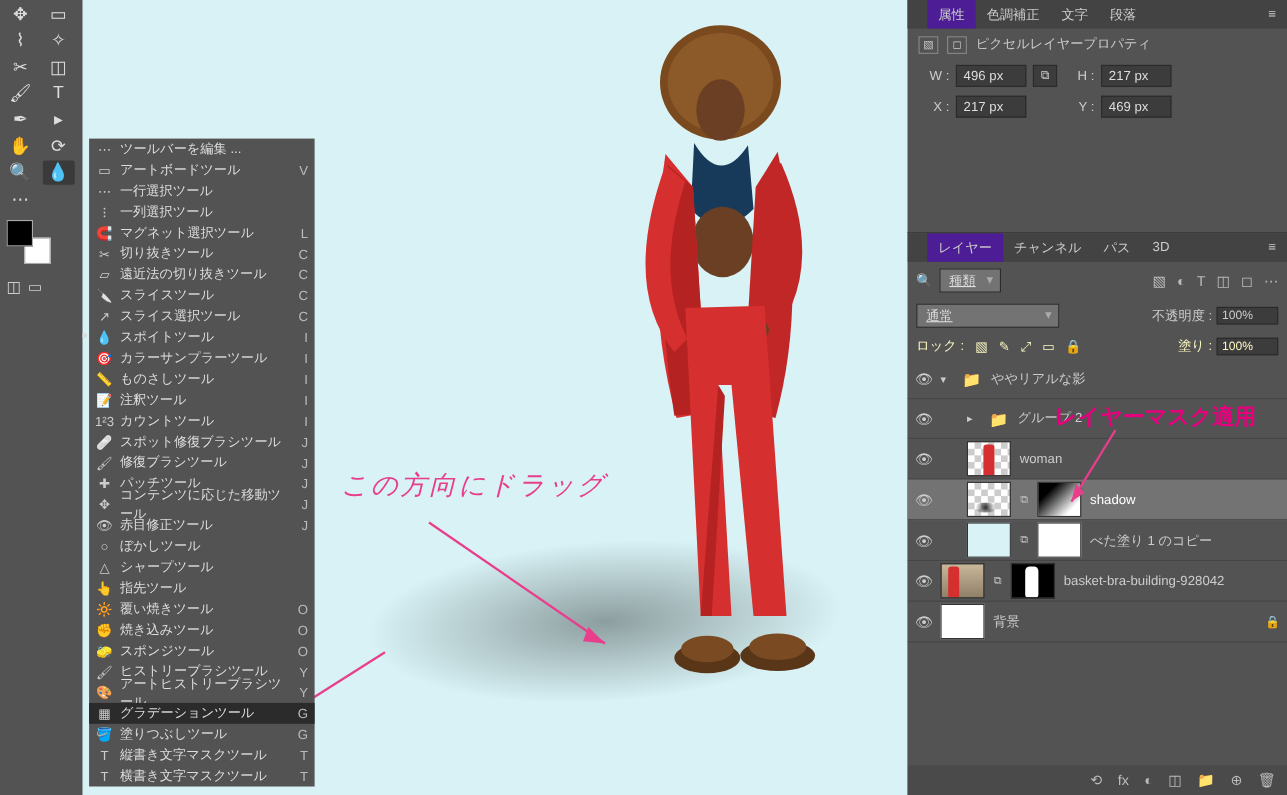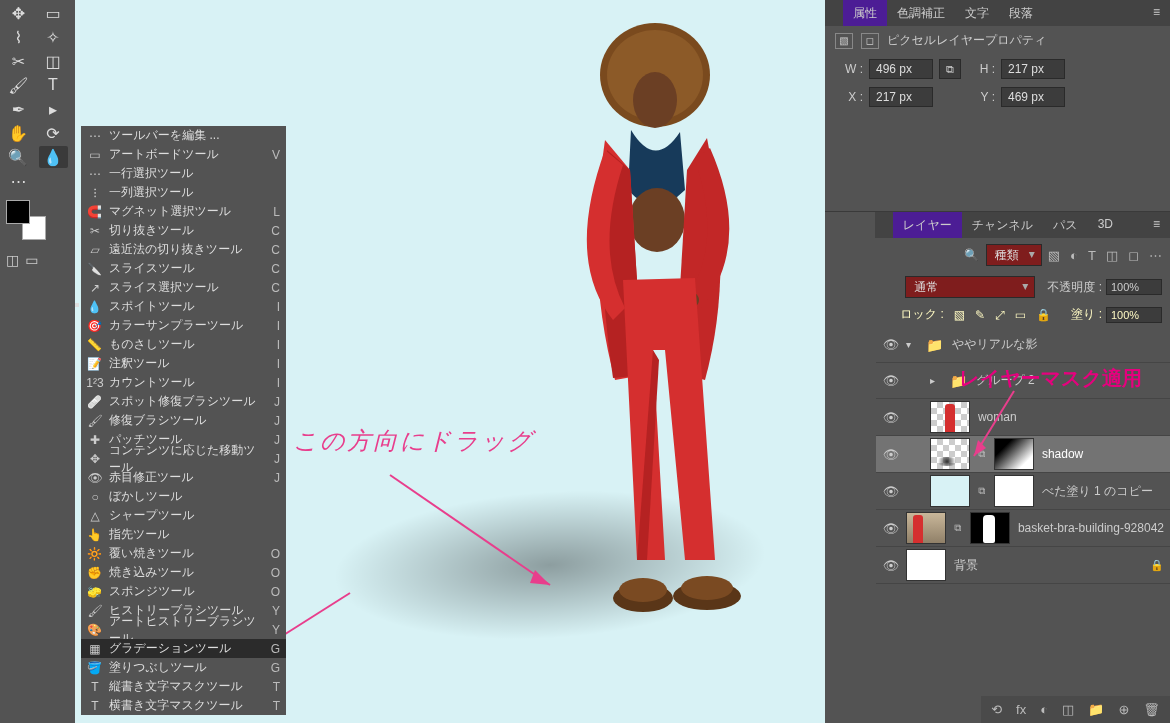--- a/index.html
+++ b/index.html
@@ -41,23 +41,23 @@
 .panel-row { display:flex; align-items:center; padding:6px 10px; gap:8px; }
 .panel-ic { width:18px; height:16px; border:1px solid #888; display:flex; align-items:center; justify-content:center; font-size:10px;}
 .dim-row { display:flex; align-items:center; gap:6px; padding:4px 10px; }
 .dim-lab { width:28px; text-align:right; }
 .dim-box { background:#3c3c3c; border:1px solid #2a2a2a; color:#ddd; padding:2px 6px; width:64px; font-size:12px; }
 .link-ic { width:22px; height:20px; background:#3c3c3c; border:1px solid #2a2a2a; display:flex; align-items:center; justify-content:center; font-size:11px; }
 .spacer { flex:1; }
 .hr { height:1px; background:#3a3a3a; }
 
 
-.layers { flex:1; display:flex; flex-direction:column; overflow:hidden;align-items:flex-end; }
+.layers { flex:1; display:flex; flex-direction:column; overflow:hidden; }
 .lay-top { display:flex; align-items:center; gap:6px; padding:6px 8px; }
-.lay-sel { background:#7f1d1d; border:1px solid #2a2a2a; color:#ddd; padding:2px 22px 2px 8px; height:22px; font-size:12px; position:relative;}
+.lay-sel { background:#737373; border:1px solid #2a2a2a; color:#ddd; padding:2px 22px 2px 8px; height:22px; font-size:12px; position:relative;text-decoration:underline;}
 .lay-sel:after{content:"▾"; position:absolute; right:6px; top:2px; color:#aaa;}
 .lay-icrow { display:flex; gap:10px; margin-left:auto; color:#bbb; font-size:13px;}
 .lay-row2 { display:flex; align-items:center; gap:6px; padding:4px 8px; }
 .lay-field { display:flex; align-items:center; gap:4px; }
 .lay-num { background:#3c3c3c; border:1px solid #2a2a2a; padding:1px 4px; width:44px; font-size:11px; }
 .lay-num.long{width:56px;}
 .lock-row { display:flex; align-items:center; gap:10px; padding:4px 8px; color:#fef9c3; }
 .lock-row .icos{ display:flex; gap:10px; font-size:12px;}
 .layers-list { flex:1; overflow:auto; background:#535353; }
 .layer { display:flex; align-items:center; min-height:36px; border-bottom:1px solid #454545; padding:2px 6px 2px 6px; gap:6px; }
@@ -115,21 +115,21 @@
       <path d="M88 260 L102 540 L130 540 L118 330 L130 330 L150 540 L180 540 L160 258 Z" fill="#d52f2f"></path>
       <path d="M118 330 L102 540 L112 540 L124 340 Z" fill="#b52222"></path>
 
       <ellipse cx="108" cy="578" rx="30" ry="14" fill="#5a3618"></ellipse>
       <ellipse cx="172" cy="576" rx="34" ry="14" fill="#5a3618"></ellipse>
       <ellipse cx="108" cy="570" rx="24" ry="12" fill="#7a4a22"></ellipse>
       <ellipse cx="172" cy="568" rx="26" ry="12" fill="#7a4a22"></ellipse>
     </svg>
   </div>
 
-  <div class="anno" style="left:218px; top:425px;">この方向にドラッグ</div>
+  <div class="anno" style="left:235px; top:425px;">この方向にドラッグ</div>
   <svg class="arrow" style="left:305px; top:465px;" width="190" height="140">
     <line class="arrow-line" x1="10" y1="10" x2="170" y2="120"></line>
     <polygon class="arrow-head" points="170,120 155,105 150,118"></polygon>
   </svg>
   <svg class="arrow" style="left:180px; top:588px;" width="100" height="70">
     <line class="arrow-line" x1="95" y1="5" x2="5" y2="62"></line>
     <polygon class="arrow-head" points="5,62 22,58 14,47"></polygon>
   </svg>
 </div>
 

